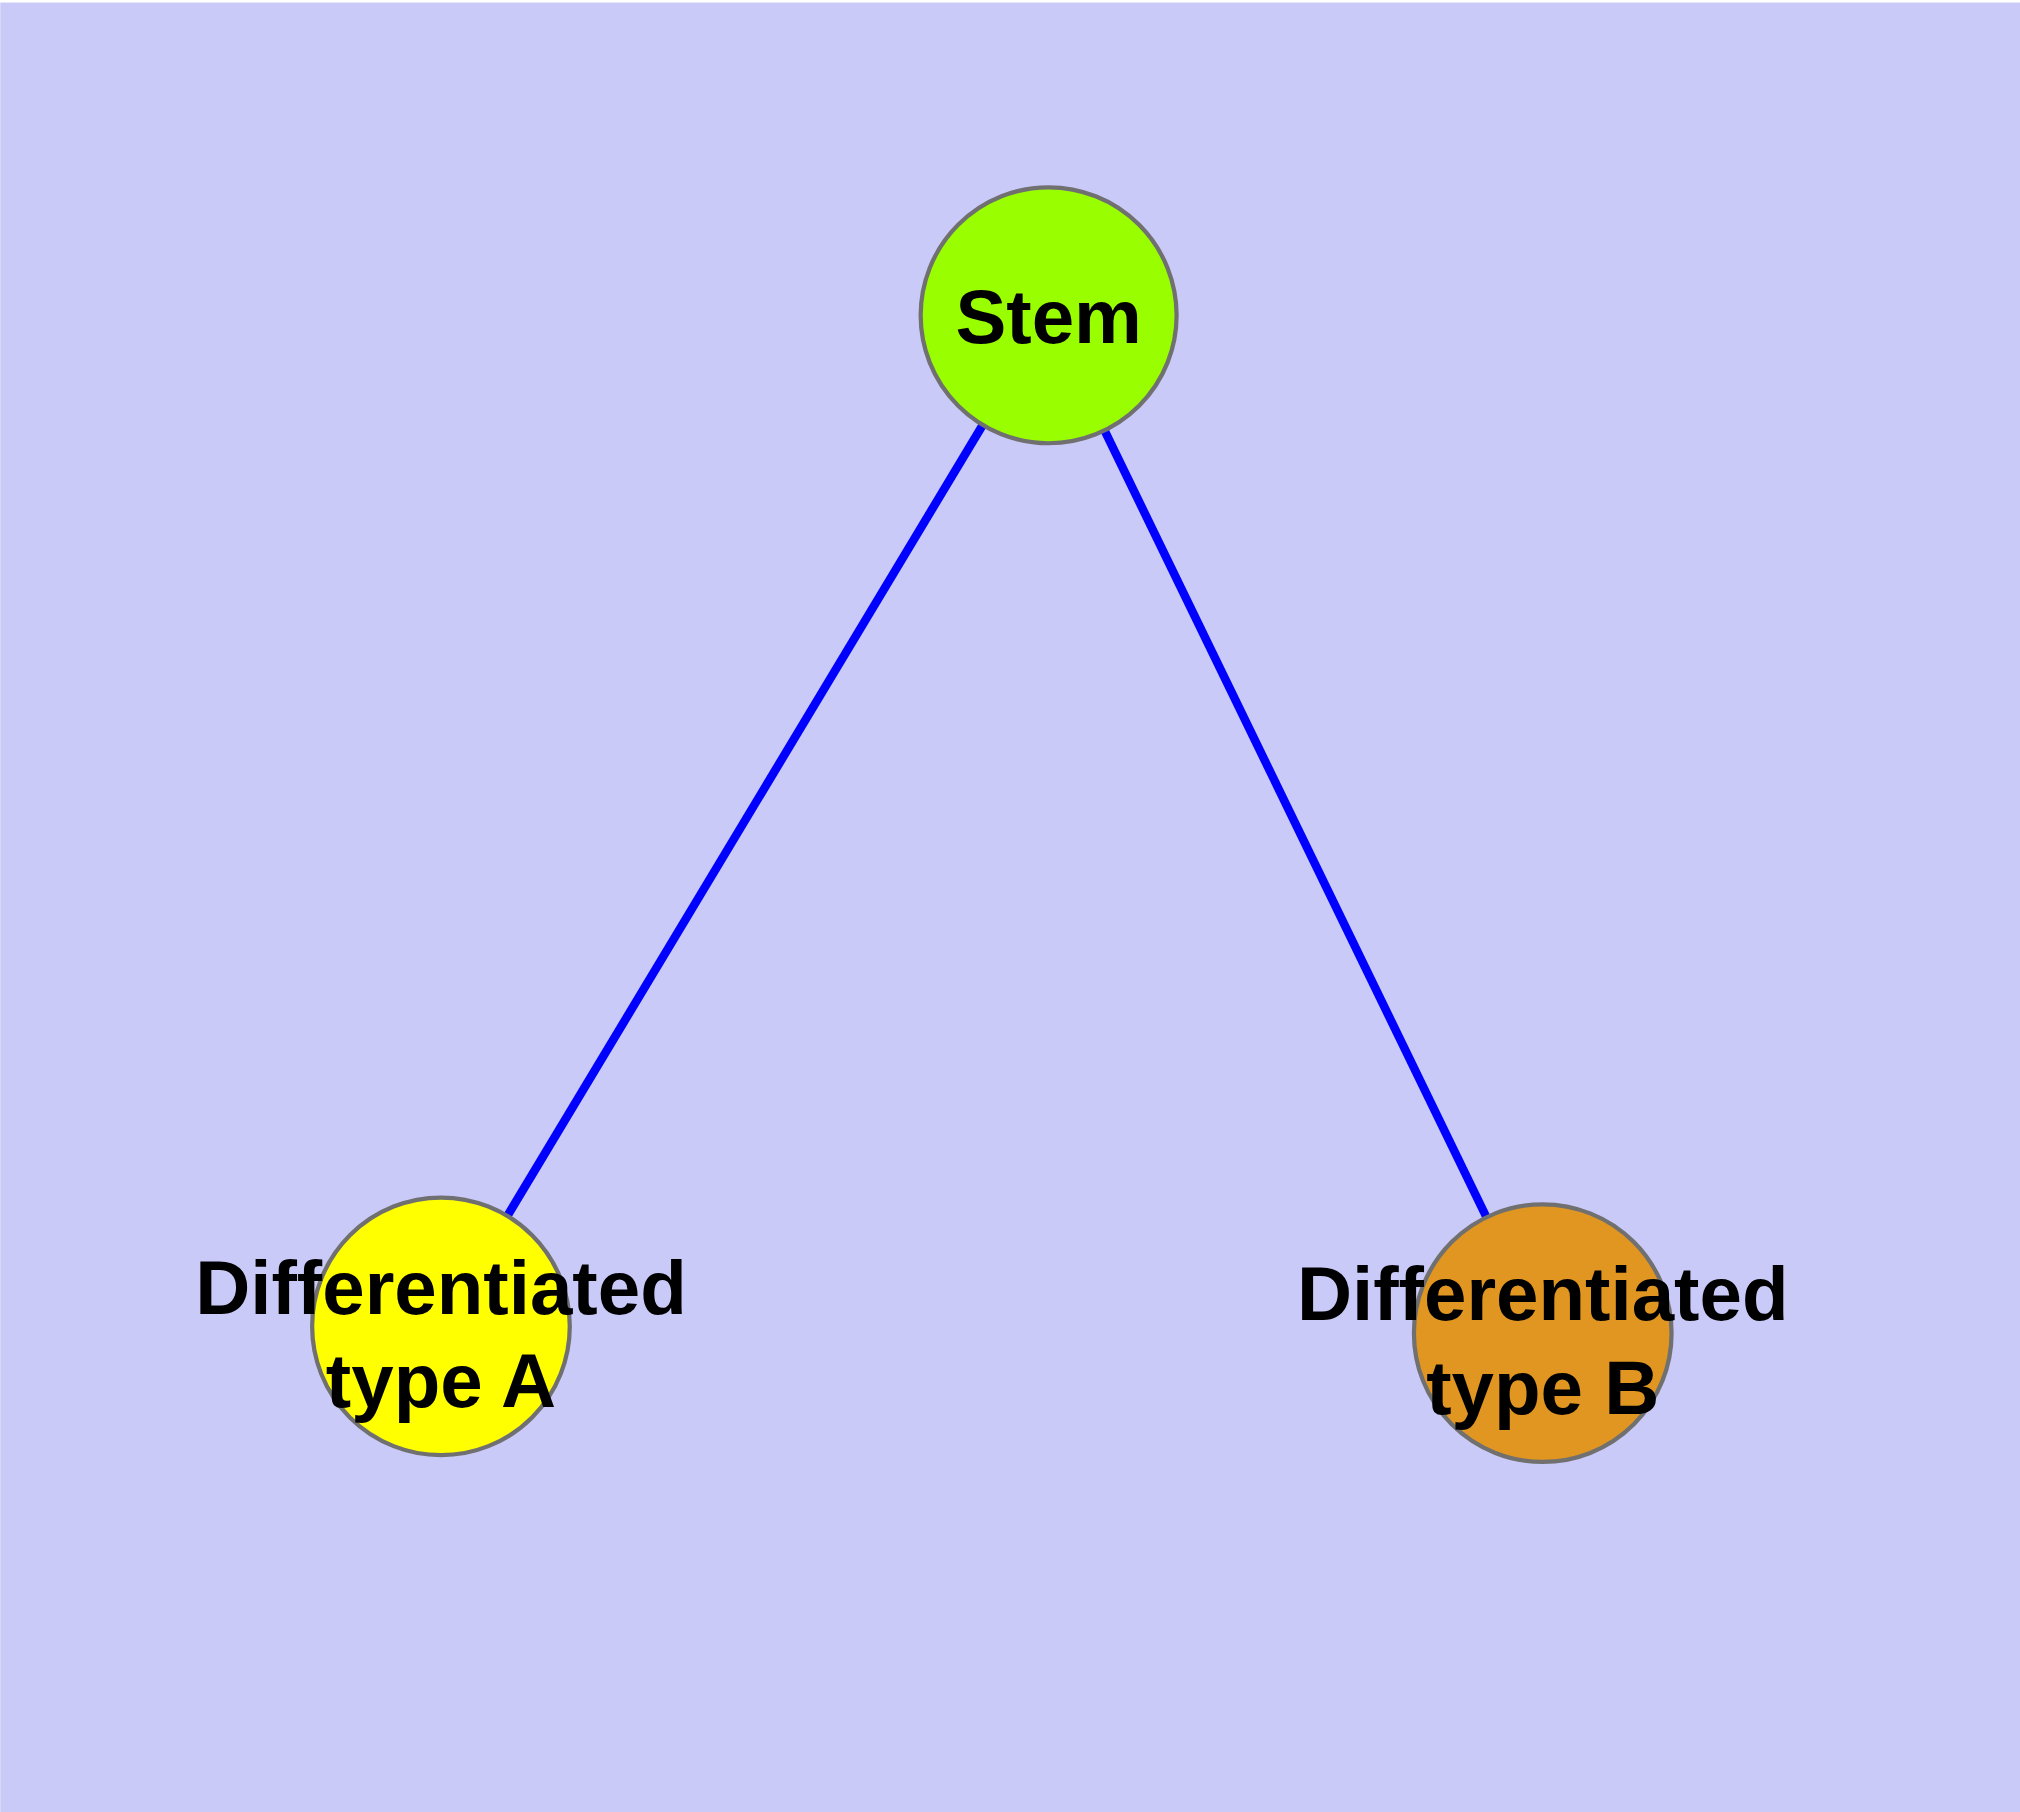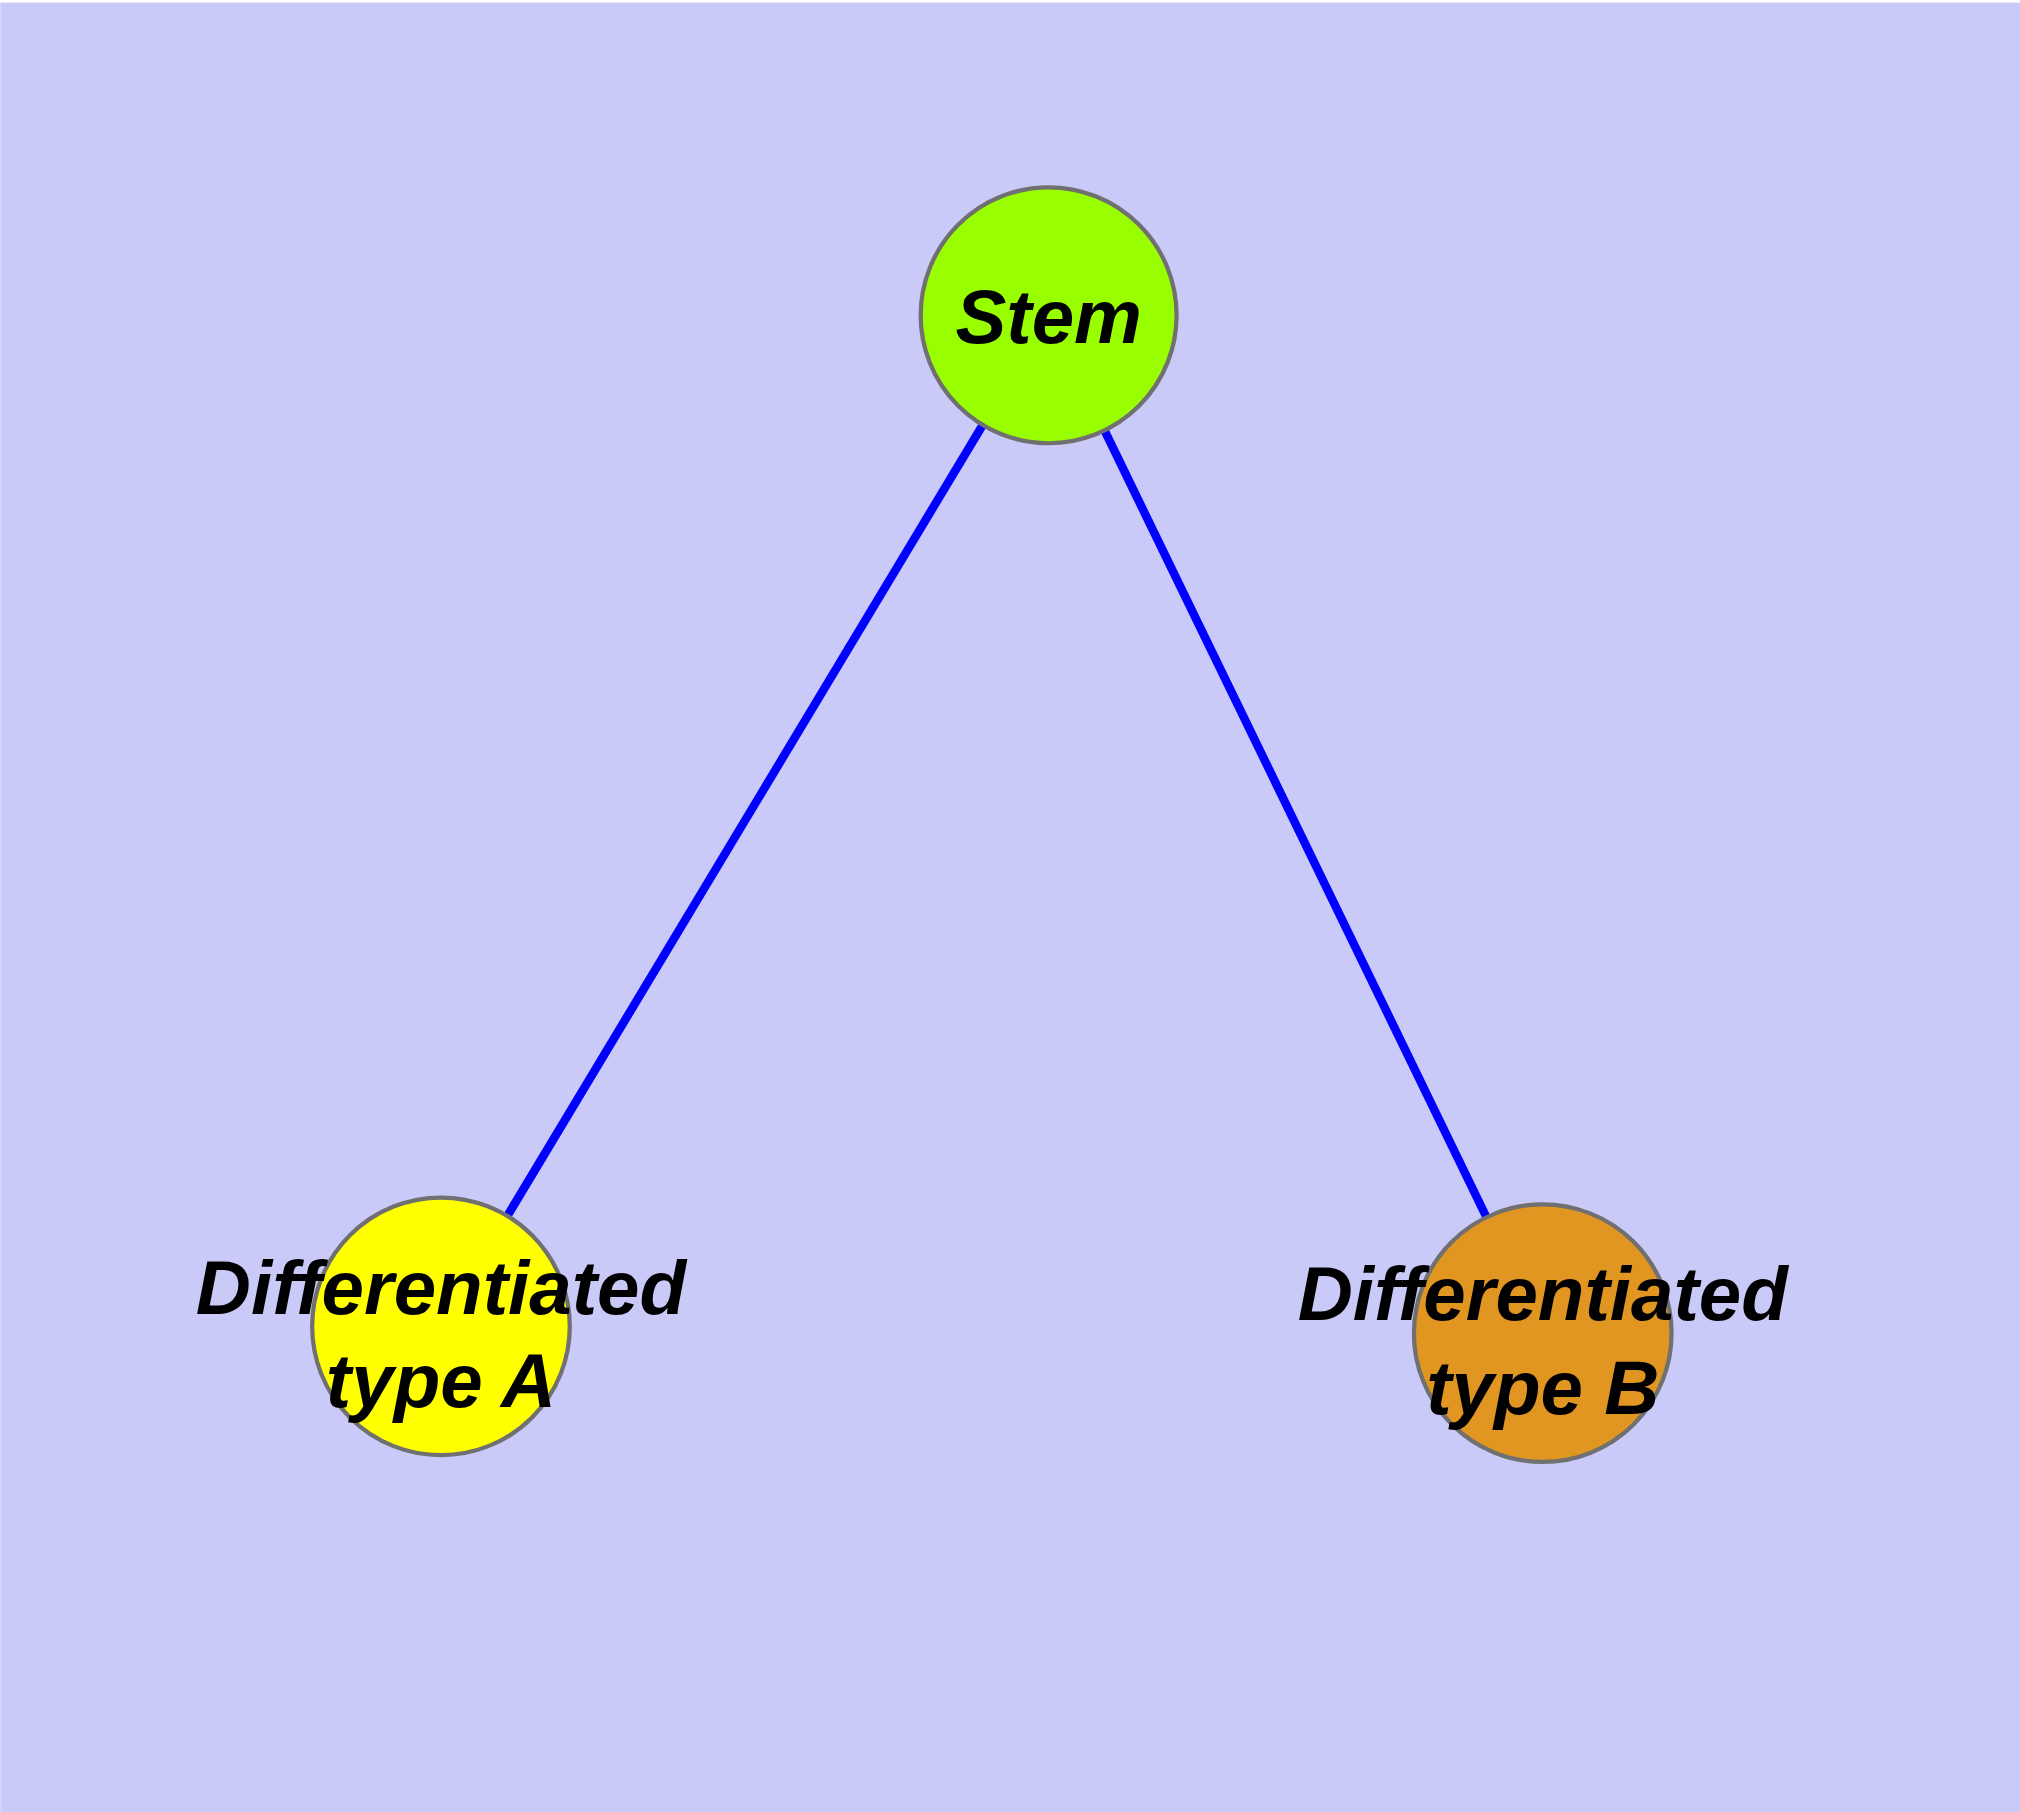--- a/index.html
+++ b/index.html
@@ -4,21 +4,20 @@
 <style>
   html, body {
     margin: 0;
     padding: 0;
     background: #ffffff;
   }
   .stage {
     width: 1877px;
     height: 1812px;
     position: relative;
-    font-style: italic;
   }
   svg.diagram {
     display: block;
     width: 2021px;
     height: 1812px;
   }
   svg.diagram text {
     font-family: "Liberation Sans", "DejaVu Sans", sans-serif;
     font-weight: bold;
     text-anchor: middle;

